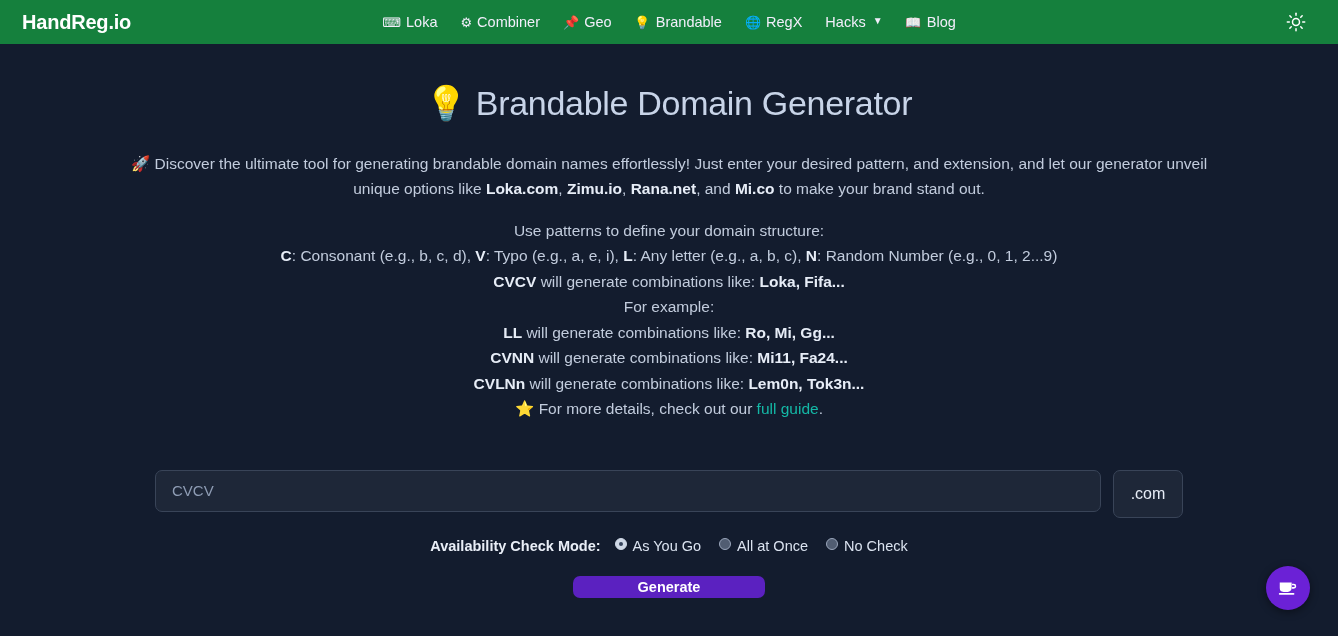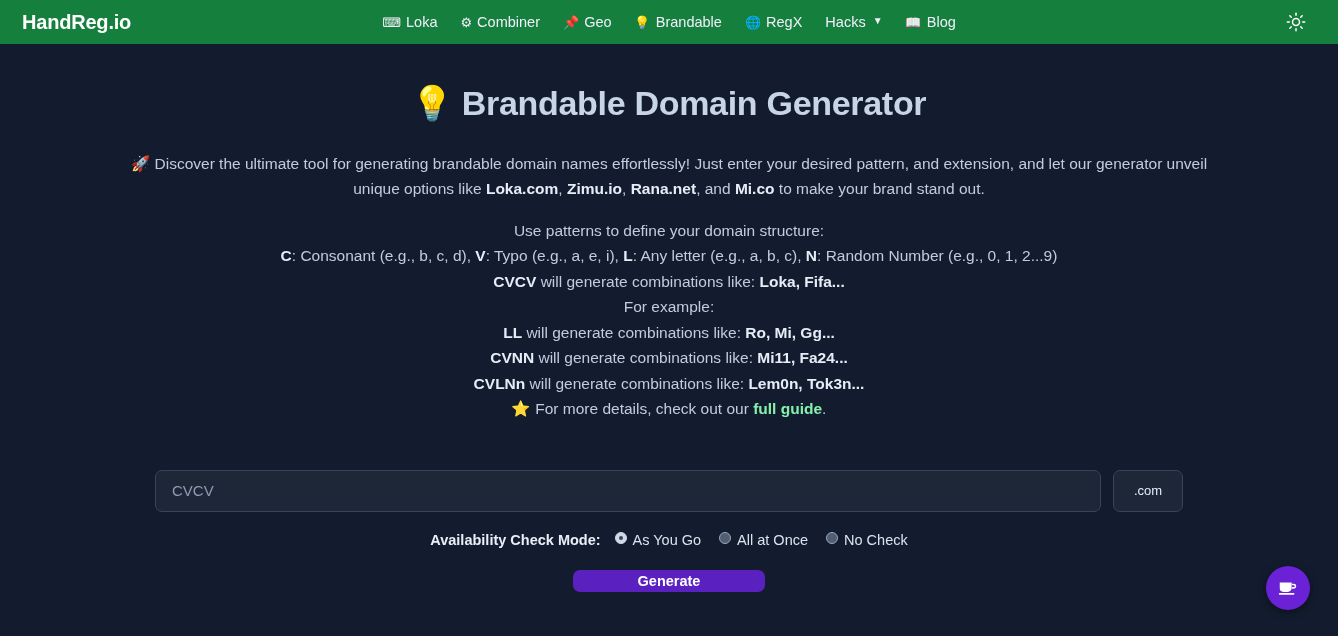--- a/index.html
+++ b/index.html
@@ -80,43 +80,43 @@
     padding: 0;
   }
 
   
   .main {
     padding-top: 38px;
     text-align: center;
   }
   .page-title {
     font-size: 34px;
-    font-weight: bold;
+    font-weight: normal;
     color: #c8d4e8;
     margin: 0 0 0 0;
     line-height: 1.25;
     letter-spacing: -0.3px;
   }
   .title-emoji { margin-right: 8px; }
 
   .desc-block {
     margin-top: 26px;
     font-size: 15.5px;
     line-height: 25.5px;
     color: #c2ccdd;
   }
   .desc-line { display: block; }
   .desc-para {
     max-width: 1115px;
     margin: 16px auto;
   }
   .desc-block b, .desc-block strong { color: #e7edf7; font-weight: bold; }
   .guide-link {
-    color: #86efac;
-    font-weight: bold;
+    color: #14b8a6;
+    font-weight: normal;
     text-decoration: none;
     cursor: pointer;
   }
   .emoji { font-style: normal; }
 
   
   .form-row {
     margin-top: 48px;
     display: flex;
     justify-content: center;
@@ -131,26 +131,26 @@
     border-radius: 7px;
     color: #e6ecf6;
     font-size: 15px;
     font-family: "Liberation Sans", sans-serif;
     padding: 0 16px;
     outline: none;
   }
   .pattern-input::placeholder { color: #8e9cb4; }
   .tld-select {
     width: 70px;
-    height: 42px;
+    height: 48px;
     background: #1e2738;
     border: 1px solid #394458;
     border-radius: 7px;
     color: #e6ecf6;
-    font-size: 13px;
+    font-size: 16px;
     font-family: "Liberation Sans", sans-serif;
     text-align: center;
     padding: 0 6px;
     outline: none;
     cursor: pointer;
     display: flex;
     align-items: center;
     justify-content: center;
   }
 

